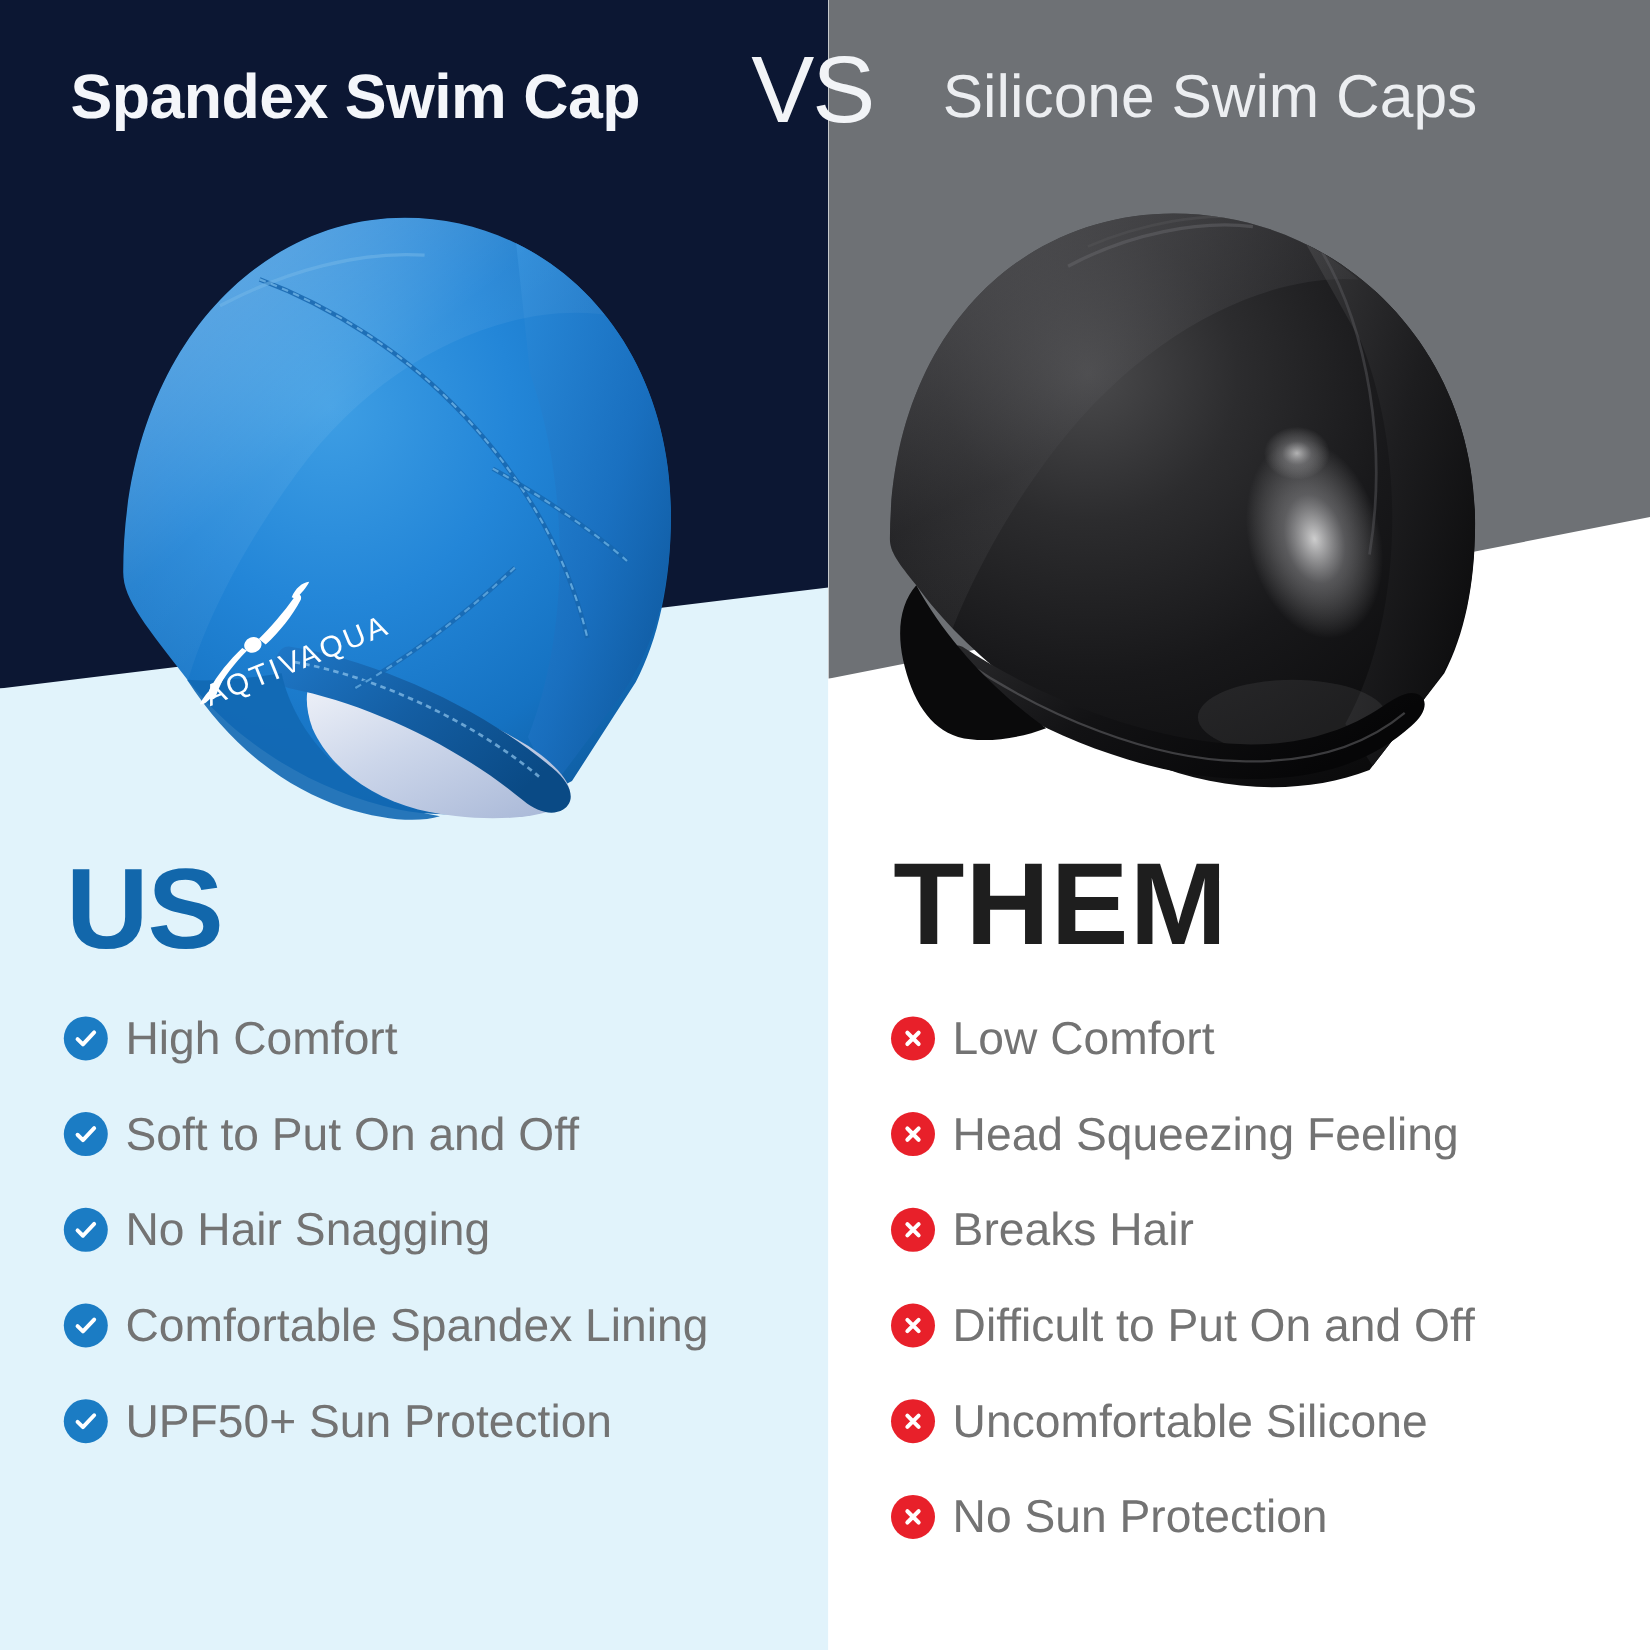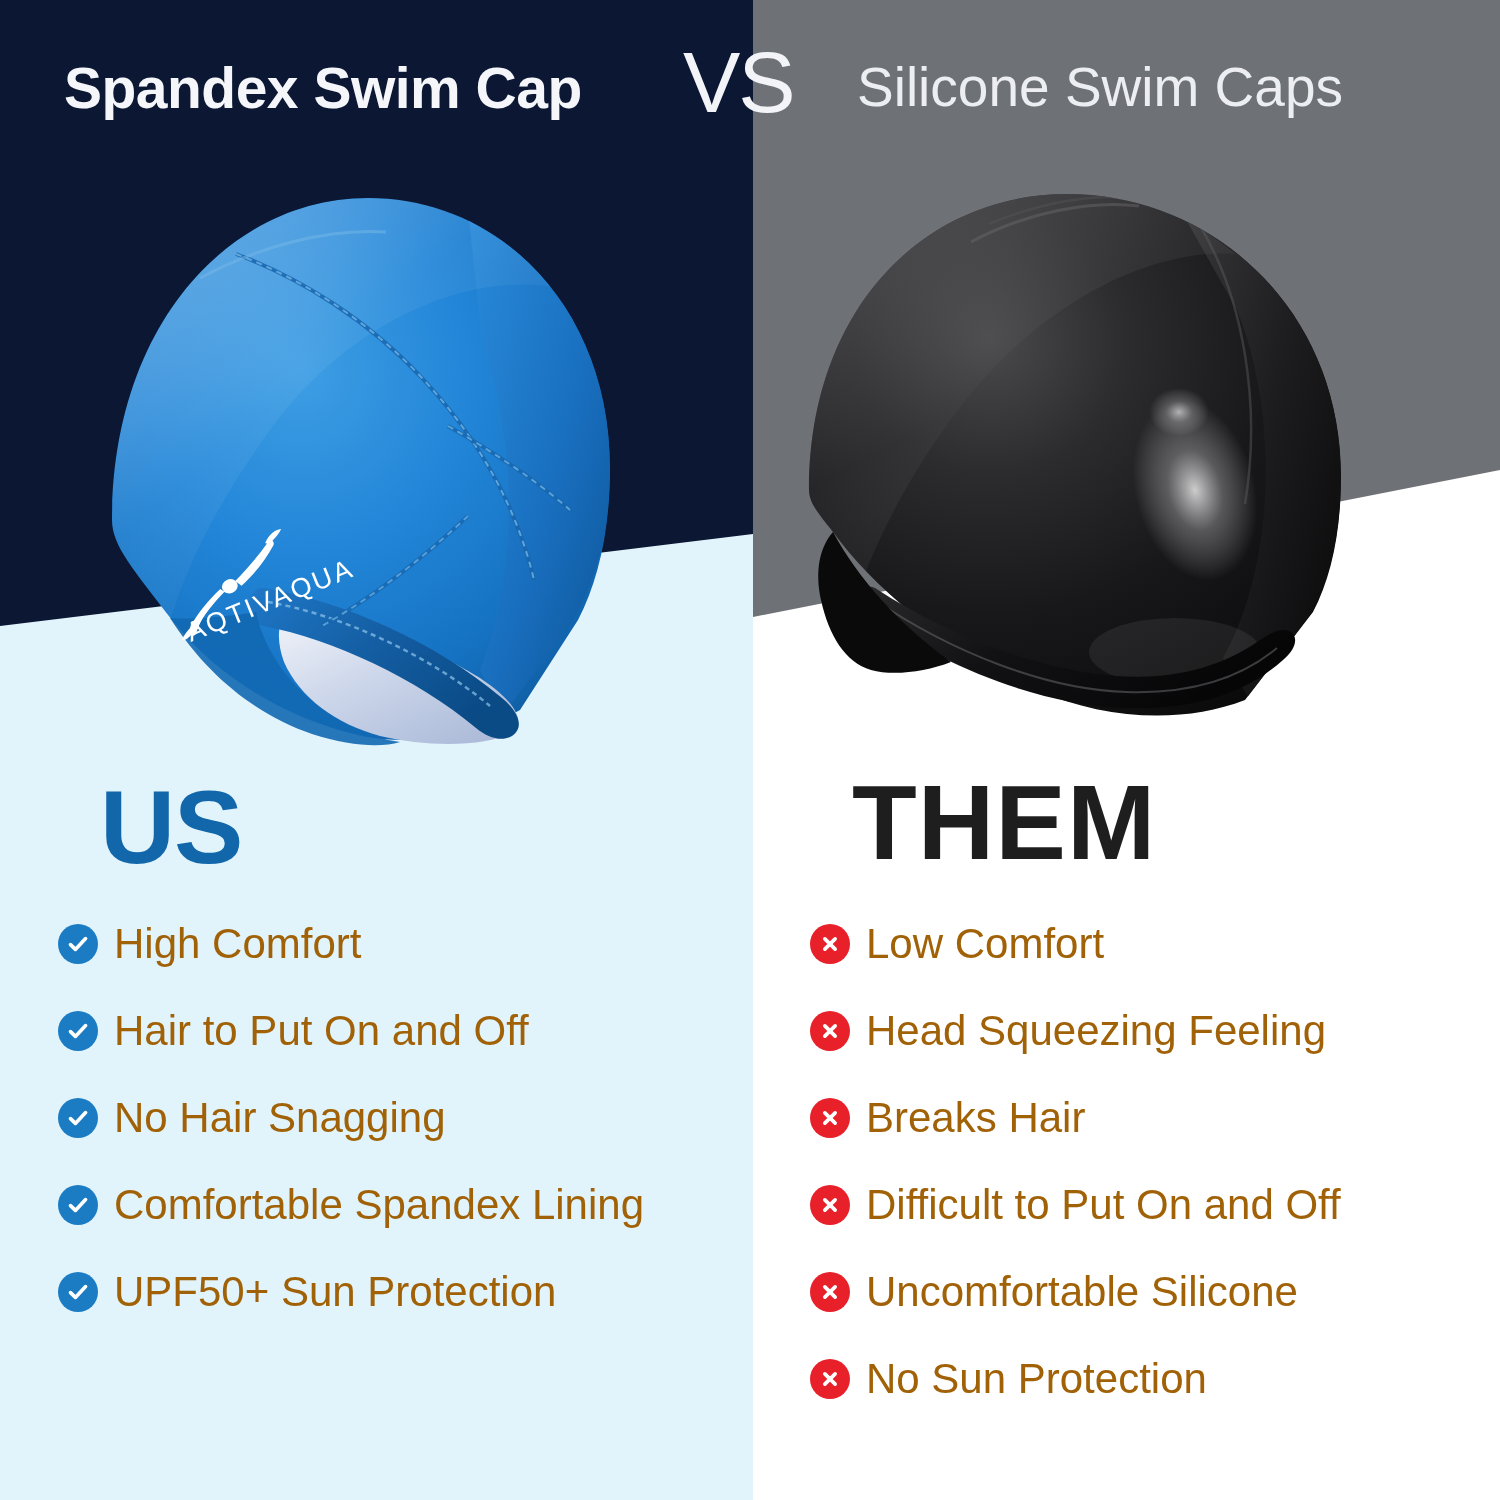--- a/index.html
+++ b/index.html
@@ -88,21 +88,20 @@
     z-index: 30;
   }
   #blue-cap-stage { left: 50px; top: 150px; width: 620px; height: 600px; }
   #black-cap-stage { left: 775px; top: 160px; width: 600px; height: 570px; }
 
   
   .col-title {
     position: absolute;
     z-index: 45;
     white-space: nowrap;
-    margin-left: 40px;
   }
   #title-us {
     left: 60px; top: 768px;
     font-size: 104px;
     font-weight: 700;
     color: #1267ab;
     letter-spacing: -1px;
   }
   #title-them {
     left: 812px; top: 762px;
@@ -135,21 +134,21 @@
     align-items: center;
     justify-content: center;
     margin-right: 16px;
   }
   .icon-check { background: #1b7cc4; }
   .icon-cross { background: #e8202a; }
   .feature-icon svg { display: block; }
   .feature-label {
     font-size: 42px;
     font-weight: 400;
-    color: #a16207;
+    color: #737373;
     white-space: nowrap;
     line-height: 1;
   }
 </style>
 </head>
 <body>
 
 <div id="canvas">
 
   <div class="panel-left-bottom"></div>
@@ -331,21 +330,21 @@
           </svg>
       </span>
       <span class="feature-label">High Comfort</span>
     </div>
     <div class="feature-row">
       <span class="feature-icon icon-check">
         <svg width="24" height="24" viewBox="0 0 24 24">
             <path d="M4.5 12.6 L9.4 17.4 L19.6 6.6" fill="none" stroke="#ffffff" stroke-width="3.6" stroke-linecap="round" stroke-linejoin="round"></path>
           </svg>
       </span>
-      <span class="feature-label">Hair to Put On and Off</span>
+      <span class="feature-label">Soft to Put On and Off</span>
     </div>
     <div class="feature-row">
       <span class="feature-icon icon-check">
         <svg width="24" height="24" viewBox="0 0 24 24">
             <path d="M4.5 12.6 L9.4 17.4 L19.6 6.6" fill="none" stroke="#ffffff" stroke-width="3.6" stroke-linecap="round" stroke-linejoin="round"></path>
           </svg>
       </span>
       <span class="feature-label">No Hair Snagging</span>
     </div>
     <div class="feature-row">

